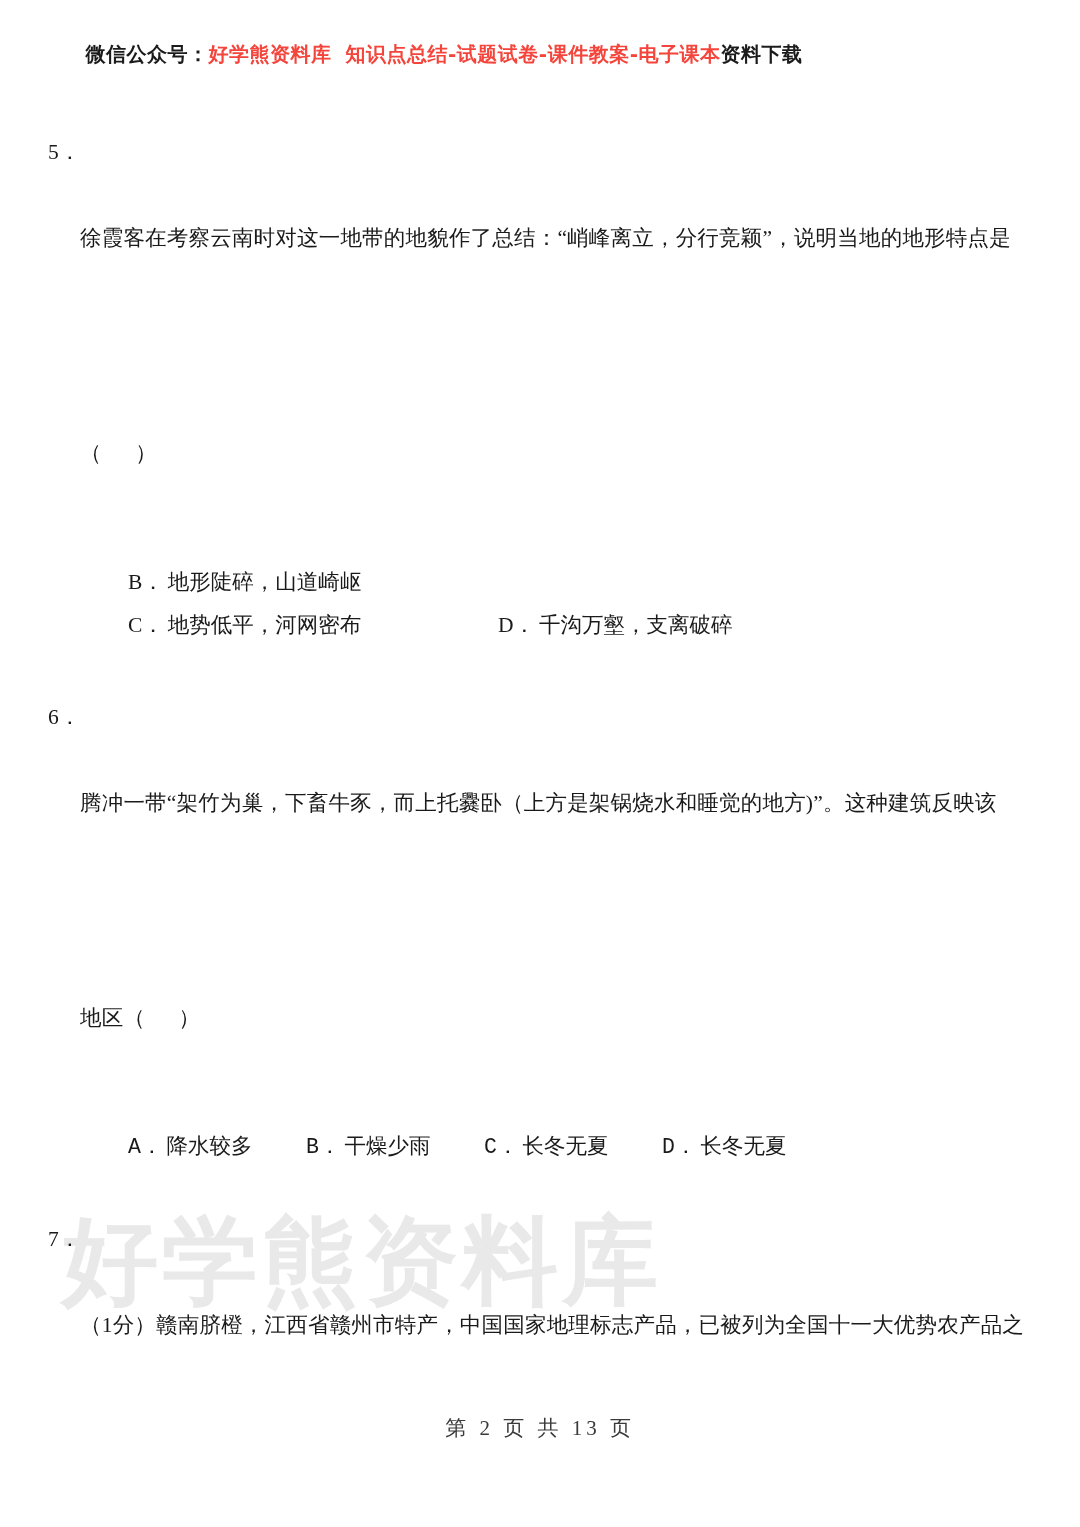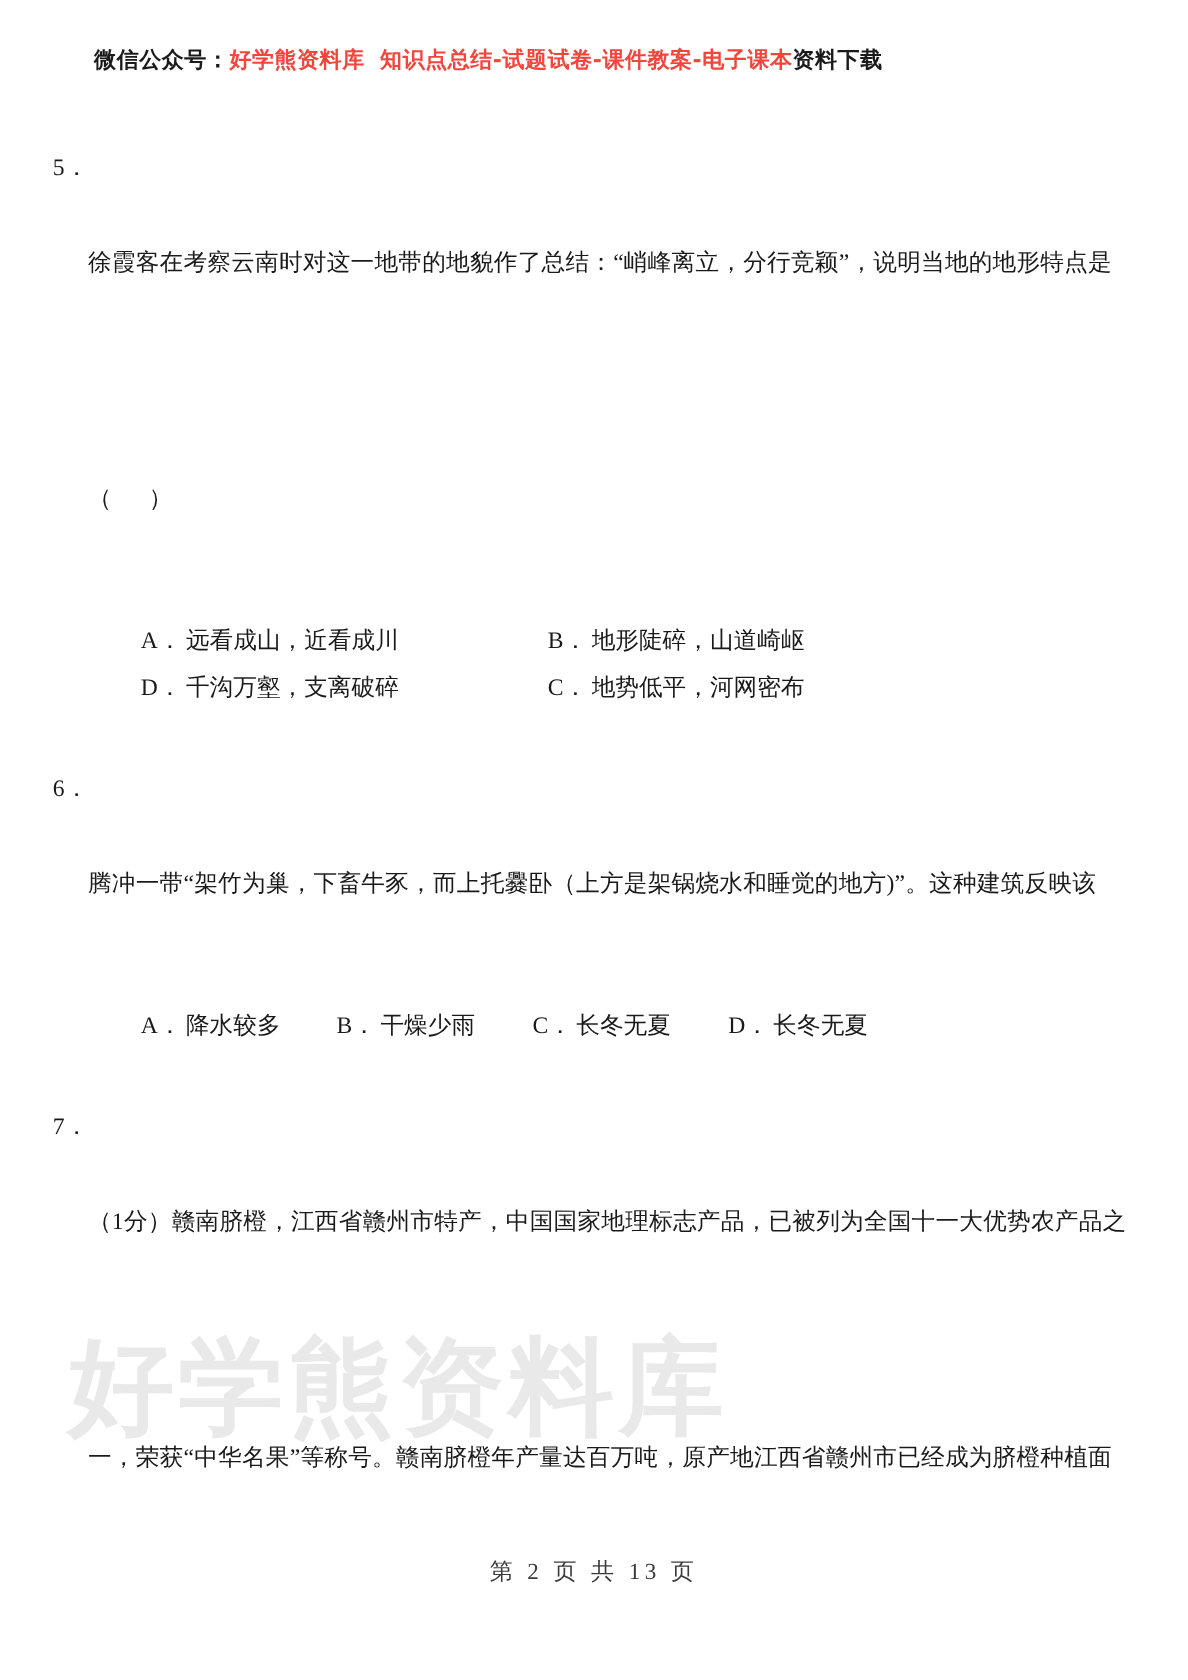--- a/index.html
+++ b/index.html
@@ -78,20 +78,21 @@
     line-height: 43px;
   }
   .opt-row .opt {
     width: 370px;
     flex: 0 0 370px;
     white-space: nowrap;
   }
   .opt-row.four .opt {
     width: 178px;
     flex: 0 0 178px;
+    font-family: Liberation Mono, monospace;
   }
   .opt-label { margin-right: 4px; }
 
   
   .watermark {
     position: absolute;
     left: 62px;
     top: 1198px;
     font-family: "DejaVu Sans", sans-serif;
     font-weight: bold;
@@ -131,40 +132,40 @@
   <div class="q-block">
     <div class="q-line first">
       <span class="q-num">5．</span>
       <span class="q-body">徐霞客在考察云南时对这一地带的地貌作了总结：“峭峰离立，分行竞颖”，说明当地的地形特点是</span>
     </div>
     <div class="q-line">
       <span class="q-body">（      ）</span>
     </div>
     <div class="opt-row">
       <div class="opt">
-        <span class="opt-label">A．</span><span>远看成山，近看成川</span>
-      </div>
-      <div class="opt">
         <span class="opt-label">B．</span><span>地形陡碎，山道崎岖</span>
       </div>
     </div>
     <div class="opt-row">
       <div class="opt">
-        <span class="opt-label">D．</span><span>千沟万壑，支离破碎</span>
+        <span class="opt-label">C．</span><span>地势低平，河网密布</span>
       </div>
       <div class="opt">
-        <span class="opt-label">C．</span><span>地势低平，河网密布</span>
+        <span class="opt-label">D．</span><span>千沟万壑，支离破碎</span>
       </div>
     </div>
   </div>
 
   <div class="q-block">
     <div class="q-line first">
       <span class="q-num">6．</span>
       <span class="q-body">腾冲一带“架竹为巢，下畜牛豕，而上托爨卧（上方是架锅烧水和睡觉的地方)”。这种建筑反映该</span>
+    </div>
+    <div class="q-line">
+      <span class="q-body">地区（      ）</span>
     </div>
     <div class="opt-row four">
       <div class="opt">
         <span class="opt-label">A．</span><span>降水较多</span>
       </div>
       <div class="opt">
         <span class="opt-label">B．</span><span>干燥少雨</span>
       </div>
       <div class="opt">
         <span class="opt-label">C．</span><span>长冬无夏</span>

